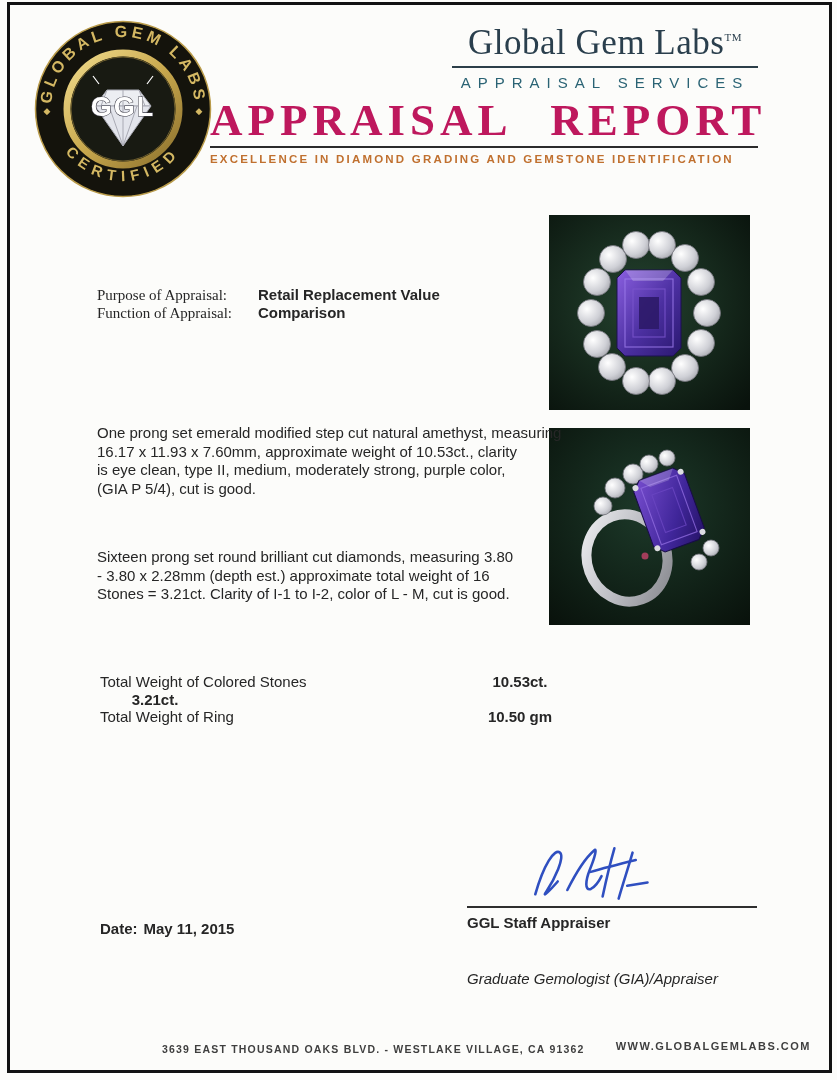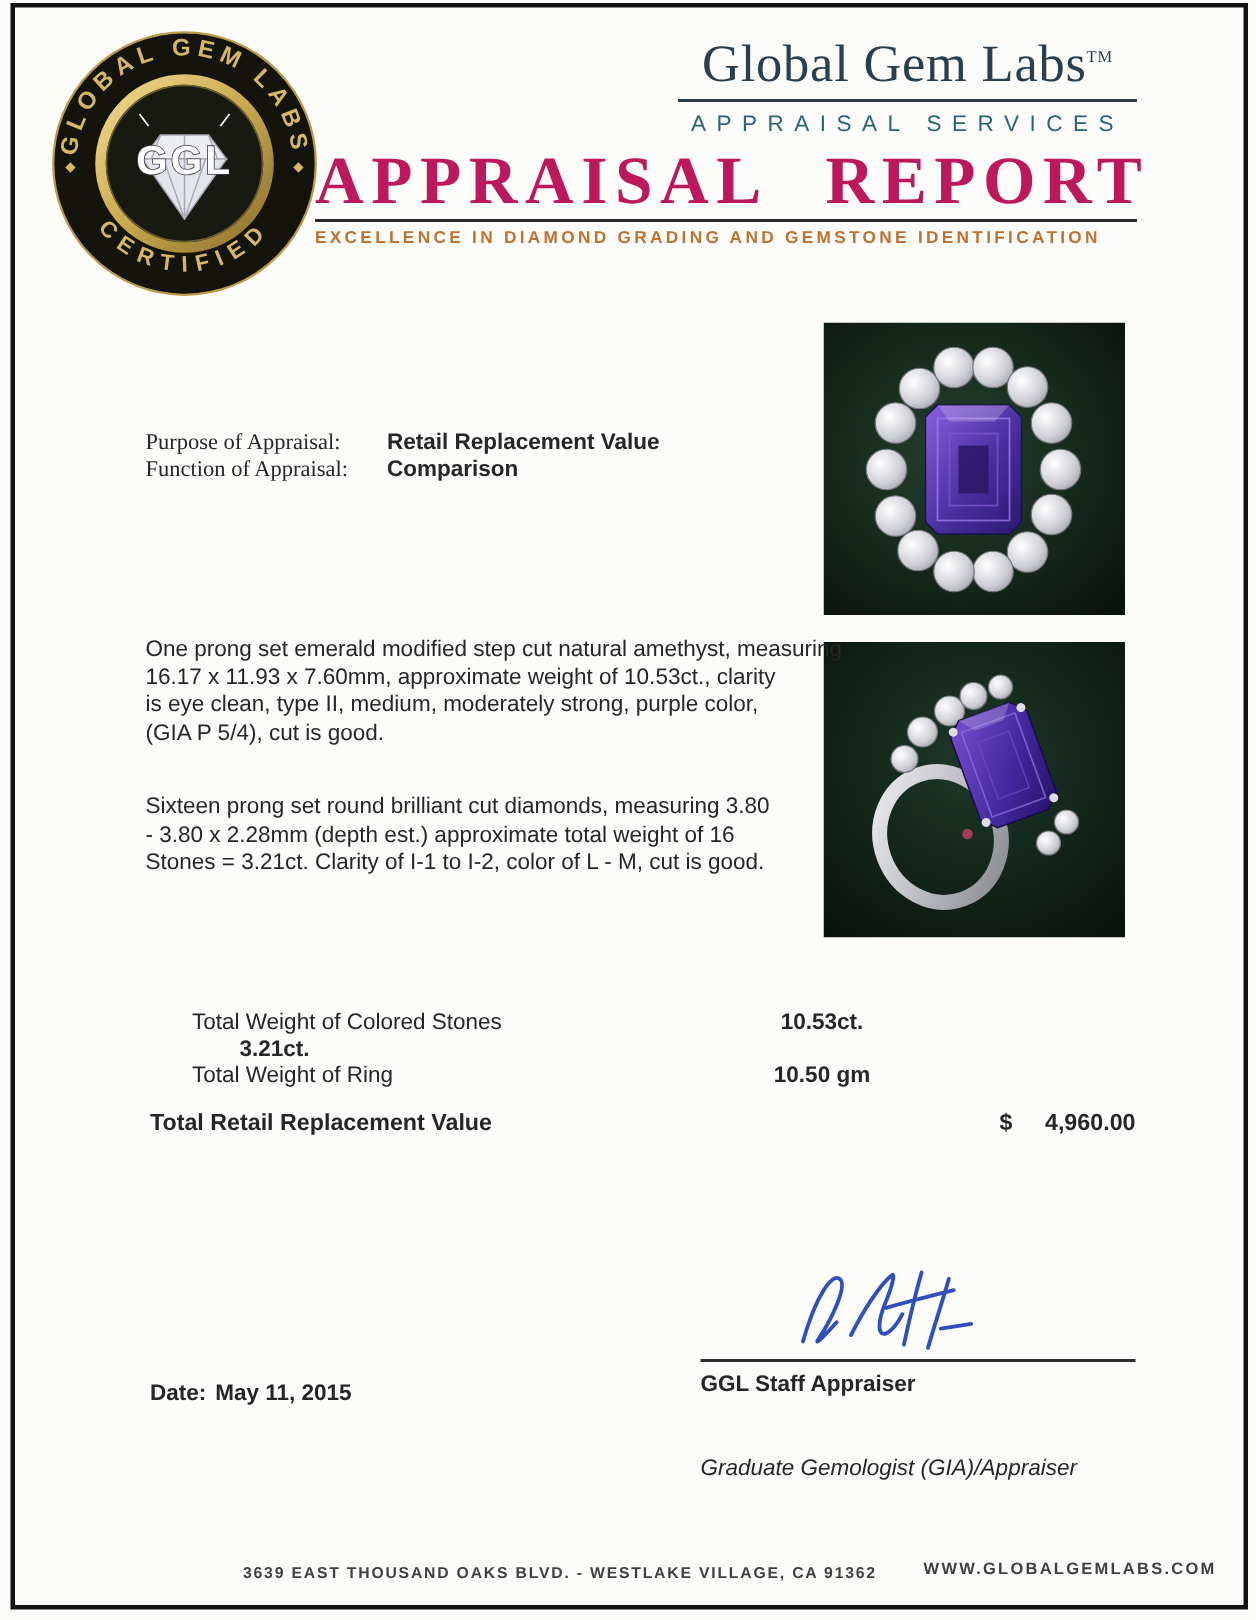--- a/index.html
+++ b/index.html
@@ -53,25 +53,25 @@
   .field-row { display:flex; }
   .field-label { width:161px;font-family:Liberation Serif, serif; }
   .field-value { font-weight:bold; }
 
   .para {
     position:absolute; left:97px; font-size:15px; line-height:18.5px;
     white-space:pre-line;
   }
   .para-1 { top:339px; width:470px; }
   .para-2 { top:424px; width:480px; }
-  .para-3 { top:529px; width:480px; }
+  .para-3 { top:548px; width:480px; }
   .para-4 { top:607px; width:640px; }
 
   .totals { position:absolute; left:100px; top:673px; font-size:15px; line-height:17.5px; }
-  .total-row { display:flex;margin-left:28px; }
+  .total-row { display:flex; }
   .total-label { width:365px; }
   .total-value { width:110px; text-align:center; font-weight:bold; }
 
   .grand-total {
     position:absolute; left:100px; top:740px; width:657px;
     display:flex; align-items:baseline; font-weight:bold; font-size:15.5px;
   }
   .gt-spacer { flex:1; }
   .gt-amount { width:82px; text-align:right; }
 
@@ -256,26 +256,20 @@
     </div>
     <div class="total-row">
       <span class="total-value">3.21ct.</span>
     </div>
     <div class="total-row">
       <span class="total-label">Total Weight of Ring</span>
       <span class="total-value">10.50 gm</span>
     </div>
   </div>
 
-  <div class="grand-total">
-    <span>Total Retail Replacement Value</span>
-    <span class="gt-spacer"></span>
-    <span>$</span>
-    <span class="gt-amount">4,960.00</span>
-  </div>
 
   <svg class="signature-img" viewBox="0 0 120 58">
     <g fill="none" stroke="#2f4fc0" stroke-width="2.4" stroke-linecap="round">
       <path d="M6 48 C14 20 24 5 29 9 C34 13 24 34 16 46 C12 52 20 44 27 36"></path>
       <path d="M36 44 C44 28 54 13 61 7 C64 4 62 13 57 25 C53 35 52 45 58 43 C62 41 66 35 68 31"></path>
       <path d="M80 5 C76 19 72 36 69 50"></path>
       <path d="M58 27 C72 23 88 19 100 16"></path>
       <path d="M97 9 C93 23 88 38 84 52"></path>
       <path d="M92 40 L111 37"></path>
     </g>

